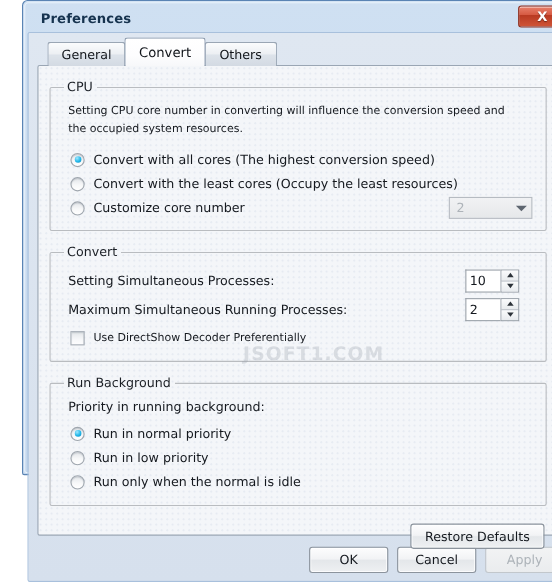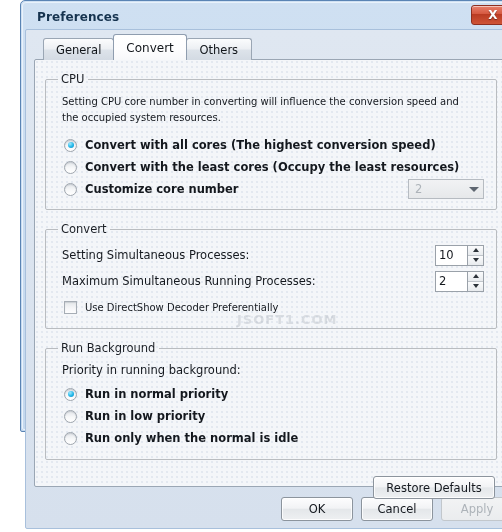--- a/index.html
+++ b/index.html
@@ -148,21 +148,20 @@
     margin: 2px 0 6px 6px;
   }
 
   
   .radio-row {
     display: flex;
     align-items: center;
     min-height: 22px;
     margin-left: 8px;
     cursor: pointer;
-    font-weight: bold;
   }
   .radio {
     position: relative;
     width: 13px; height: 13px;
     border-radius: 50%;
     background: linear-gradient(to bottom, #e2e5e9 0%, #f7f8f9 55%, #ffffff 100%);
     border: 1px solid #9fa6ae;
     box-shadow: inset 0 1px 1px rgba(140,148,158,0.35);
     margin-right: 8px;
     flex: none;
@@ -236,21 +235,21 @@
     align-items: center;
     height: 26px;
     margin-left: 6px;
   }
   .spin-row .label {
     font-size: 11.5px;
     color: #14181e;
   }
   .spinner {
     position: absolute;
-    right: 2px;
+    right: 14px;
     display: flex;
     height: 21px;
     justify-content: space-between;
   }
   .spin-field {
     width: 32px;
     border: 1px solid #9aa1a9;
     border-right: none;
     background: #ffffff;
     display: flex; align-items: center;
@@ -316,22 +315,22 @@
     display: flex;
     justify-content: flex-end;
     gap: 8px;
     padding-right: 3px;
   }
   .btn-footer { width: 72px; height: 24px; }
 
   
   .watermark {
     position: absolute;
-    left: 202px; top: 252px;
-    font-size: 13px;
+    left: 186px; top: 252px;
+    font-size: 17px;
     font-weight: bold;
     letter-spacing: 1px;
     color: rgba(152,160,170,0.30);
     pointer-events: none;
     white-space: nowrap;
     z-index: 5;
   }
 </style>
 </head>
 <body>

